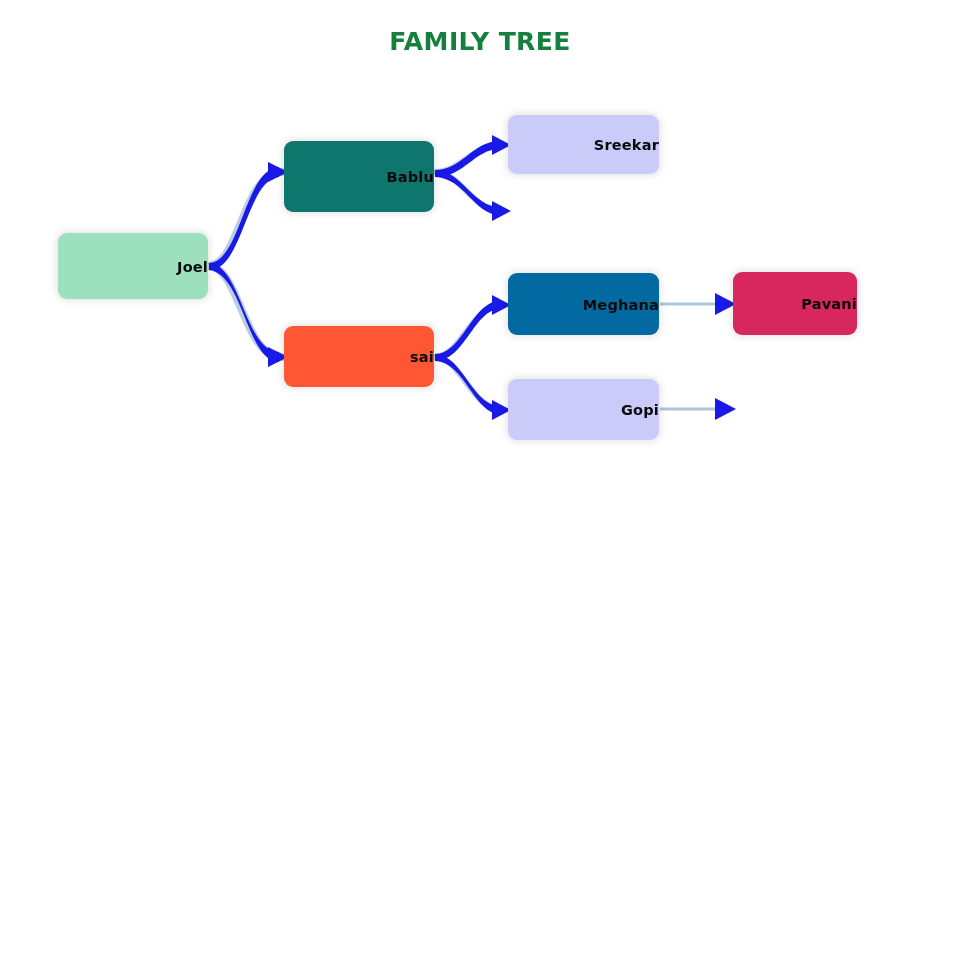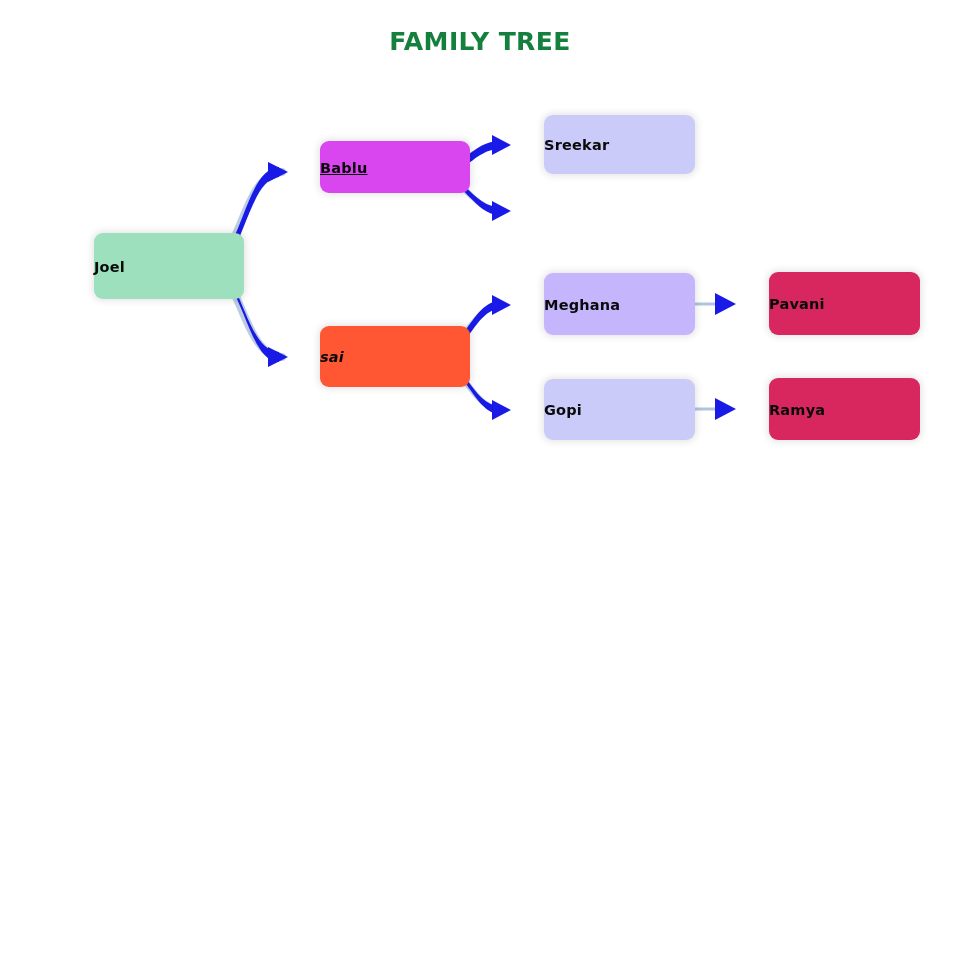--- a/index.html
+++ b/index.html
@@ -40,29 +40,28 @@
     width: 960px;
     height: 960px;
     pointer-events: none;
   }
   .node {
     position: absolute;
     box-sizing: border-box;
     border-radius: 9px;
     display: flex;
     align-items: center;
-    justify-content: flex-start;
+    justify-content: flex-end;
     font-size: 14.5px;
     font-weight: 700;
     color: #0a0a0a;
     text-align: center;
     letter-spacing: 0.2px;
     font-family: "DejaVu Sans", "Liberation Sans", sans-serif;
     box-shadow: 0 0 7px 2px rgba(0,0,0,0.10);
-    margin-left: 36px;
   }
   .node-label {
     display: block;
     line-height: 1;
     padding-top: 2px;
   }
 </style>
 </head>
 <body>
 
@@ -121,42 +120,39 @@
     <g>
       <line x1="660" y1="409" x2="718" y2="409" stroke="#aec6dd" stroke-width="3"></line>
       <path d="M 736 409 L 715 398 L 715 420 z" fill="#1a1ae6"></path>
     </g>
   </svg>
 
   <div class="node" style="left:58px; top:233px; width:150px; height:66px; background:#9ce0bd;">
     <span class="node-label">Joel</span>
   </div>
 
-  <div class="node" style="left:284px; top:141px; width:150px; height:52px; background:#d946ef;text-decoration:underline;">
+  <div class="node" style="left:284px; top:141px; width:150px; height:71px; background:#0f766e;">
     <span class="node-label">Bablu</span>
   </div>
 
-  <div class="node" style="left:284px; top:326px; width:150px; height:61px; background:#ff5733;font-style:italic;">
+  <div class="node" style="left:284px; top:326px; width:150px; height:61px; background:#ff5733;">
     <span class="node-label">sai</span>
   </div>
 
   <div class="node" style="left:508px; top:115px; width:151px; height:59px; background:#cbcbfa;">
     <span class="node-label">Sreekar</span>
   </div>
 
 
-  <div class="node" style="left:508px; top:273px; width:151px; height:62px; background:#c4b5fd;">
+  <div class="node" style="left:508px; top:273px; width:151px; height:62px; background:#0369a1;">
     <span class="node-label">Meghana</span>
   </div>
 
   <div class="node" style="left:508px; top:379px; width:151px; height:61px; background:#cbcbfa;">
     <span class="node-label">Gopi</span>
   </div>
 
-  <div class="node" style="left:733px; top:272px; width:151px; height:63px; background:#d8275e;">
+  <div class="node" style="left:733px; top:272px; width:124px; height:63px; background:#d8275e;">
     <span class="node-label">Pavani</span>
   </div>
 
-  <div class="node" style="left:733px; top:378px; width:151px; height:62px; background:#d8275e;">
-    <span class="node-label">Ramya</span>
-  </div>
 
 </div>
 
 </body></html>

